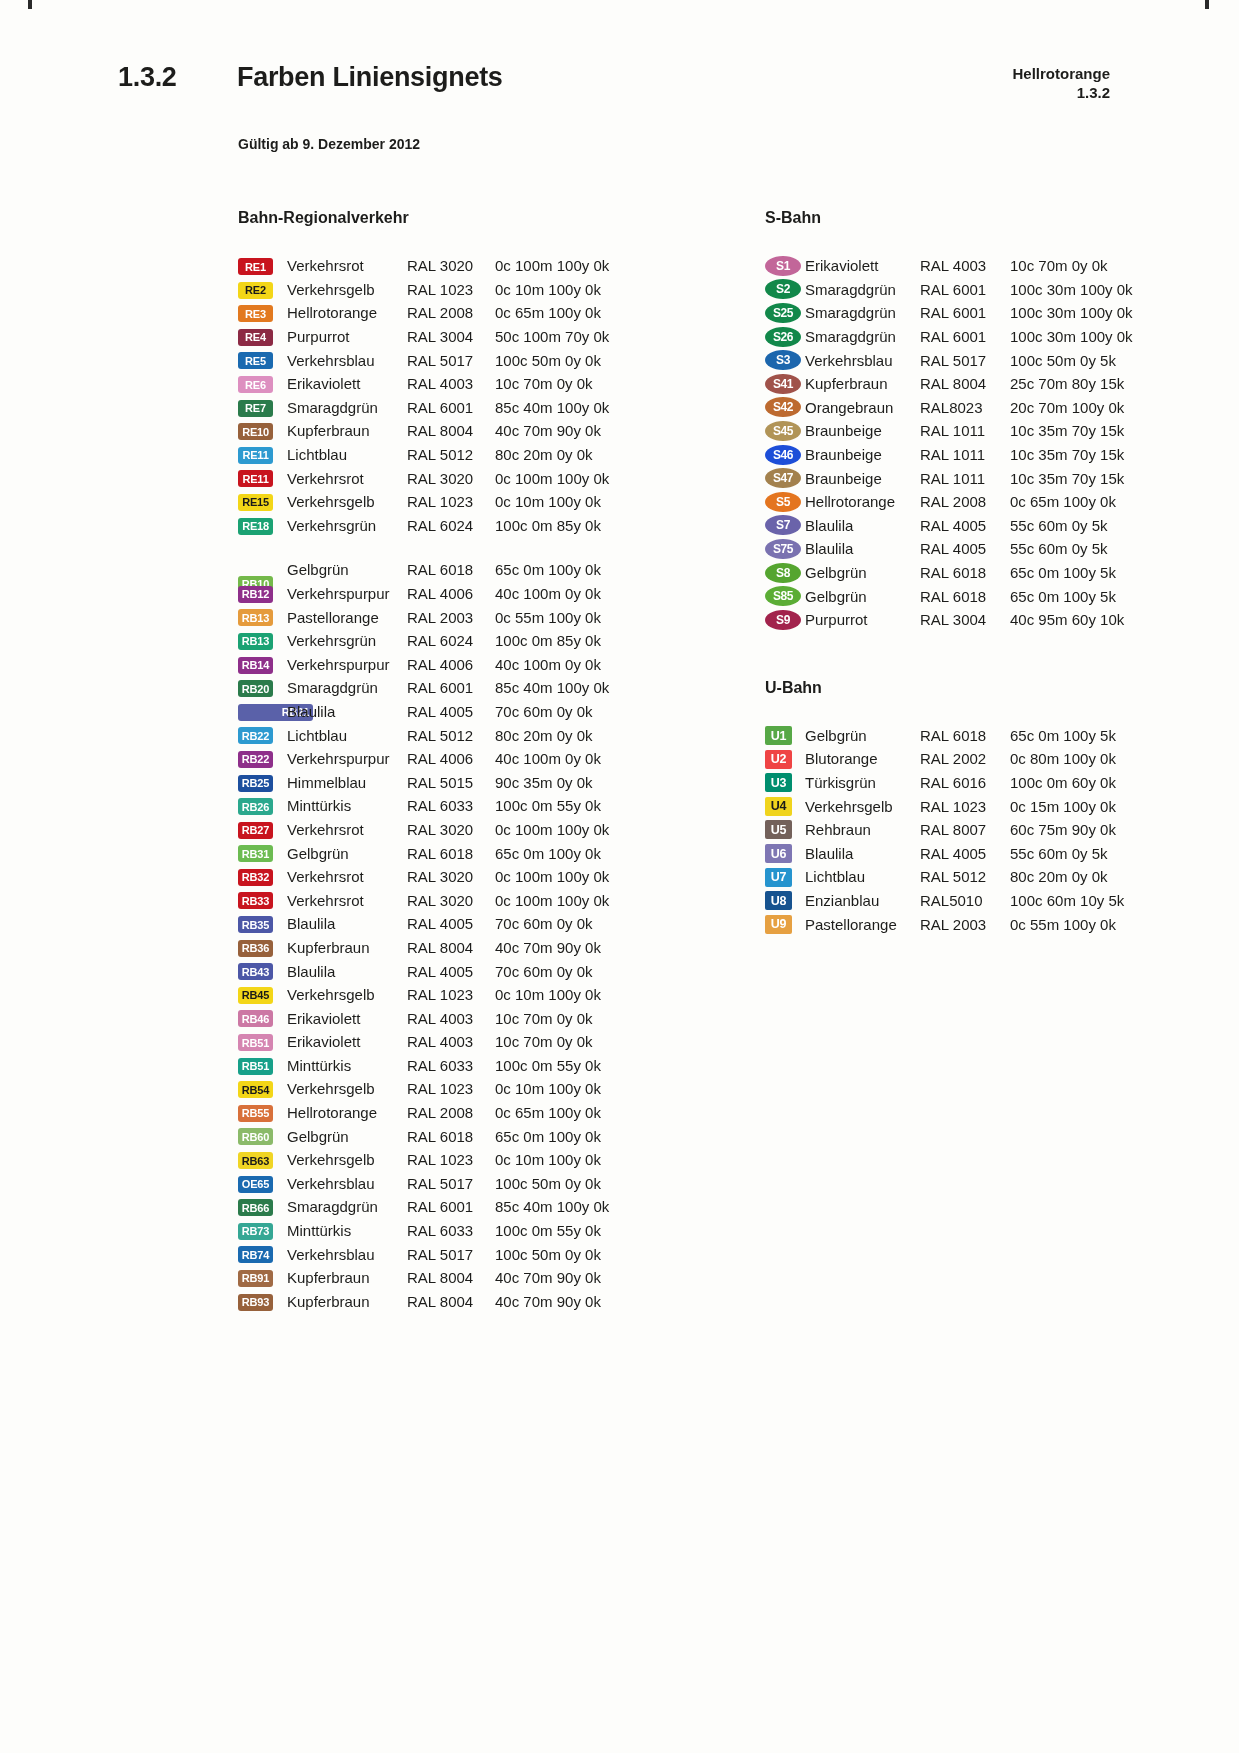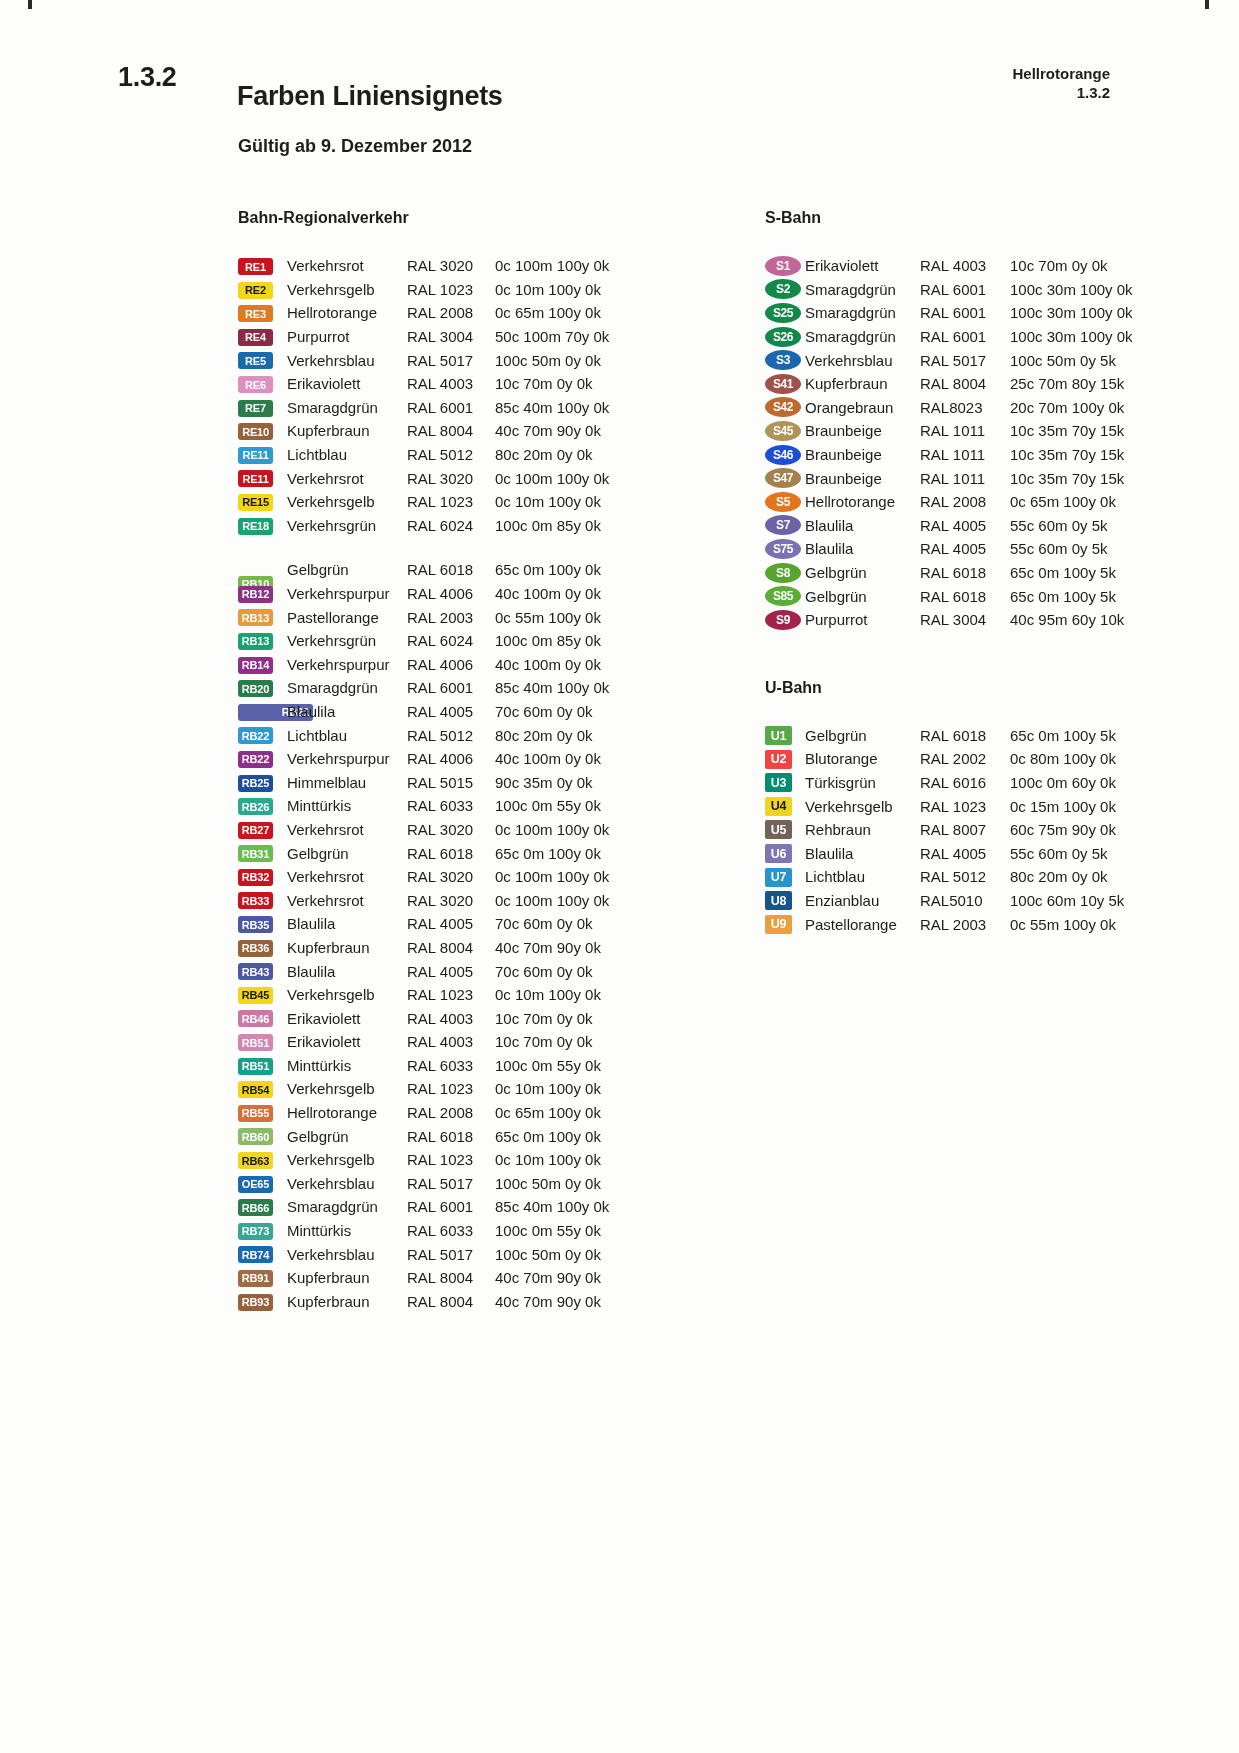--- a/index.html
+++ b/index.html
@@ -5,23 +5,23 @@
   html,body{margin:0;padding:0;}
   body{
     width:1239px;height:1753px;position:relative;
     background:#fdfdfb;color:#1d1d1b;
     font-family:"Liberation Sans",sans-serif;
     -webkit-font-smoothing:antialiased;
   }
   .abs{position:absolute;}
   .crop-mark{position:absolute;width:4px;height:9px;background:#2a2a2a;top:0;}
   #page-title-number{left:118px;top:62px;font-size:27px;font-weight:bold;letter-spacing:-0.3px;}
-  #page-title{left:237px;top:62px;font-size:27px;font-weight:bold;letter-spacing:-0.3px;margin-top:19px;}
+  #page-title{left:237px;top:62px;font-size:27px;font-weight:bold;letter-spacing:-0.3px;}
   #header-right{right:129px;top:64px;text-align:right;font-size:15px;font-weight:bold;line-height:19px;}
-  #valid-from{left:238px;top:136px;font-size:18px;font-weight:bold;}
+  #valid-from{left:238px;top:136px;font-size:14px;font-weight:bold;}
   .column{position:absolute;top:208px;width:430px;}
   #column-left{left:238px;}
   #column-right{left:765px;}
   .section + .section{margin-top:46px;}
   .section-heading{font-size:16px;font-weight:bold;line-height:20px;}
   .group{margin-top:26px;}
   .group + .group{margin-top:21px;}
   .row{height:23.6px;display:flex;align-items:center;font-size:15px;}
   .cell{flex:none;}
   .cmyk{flex:1;}

